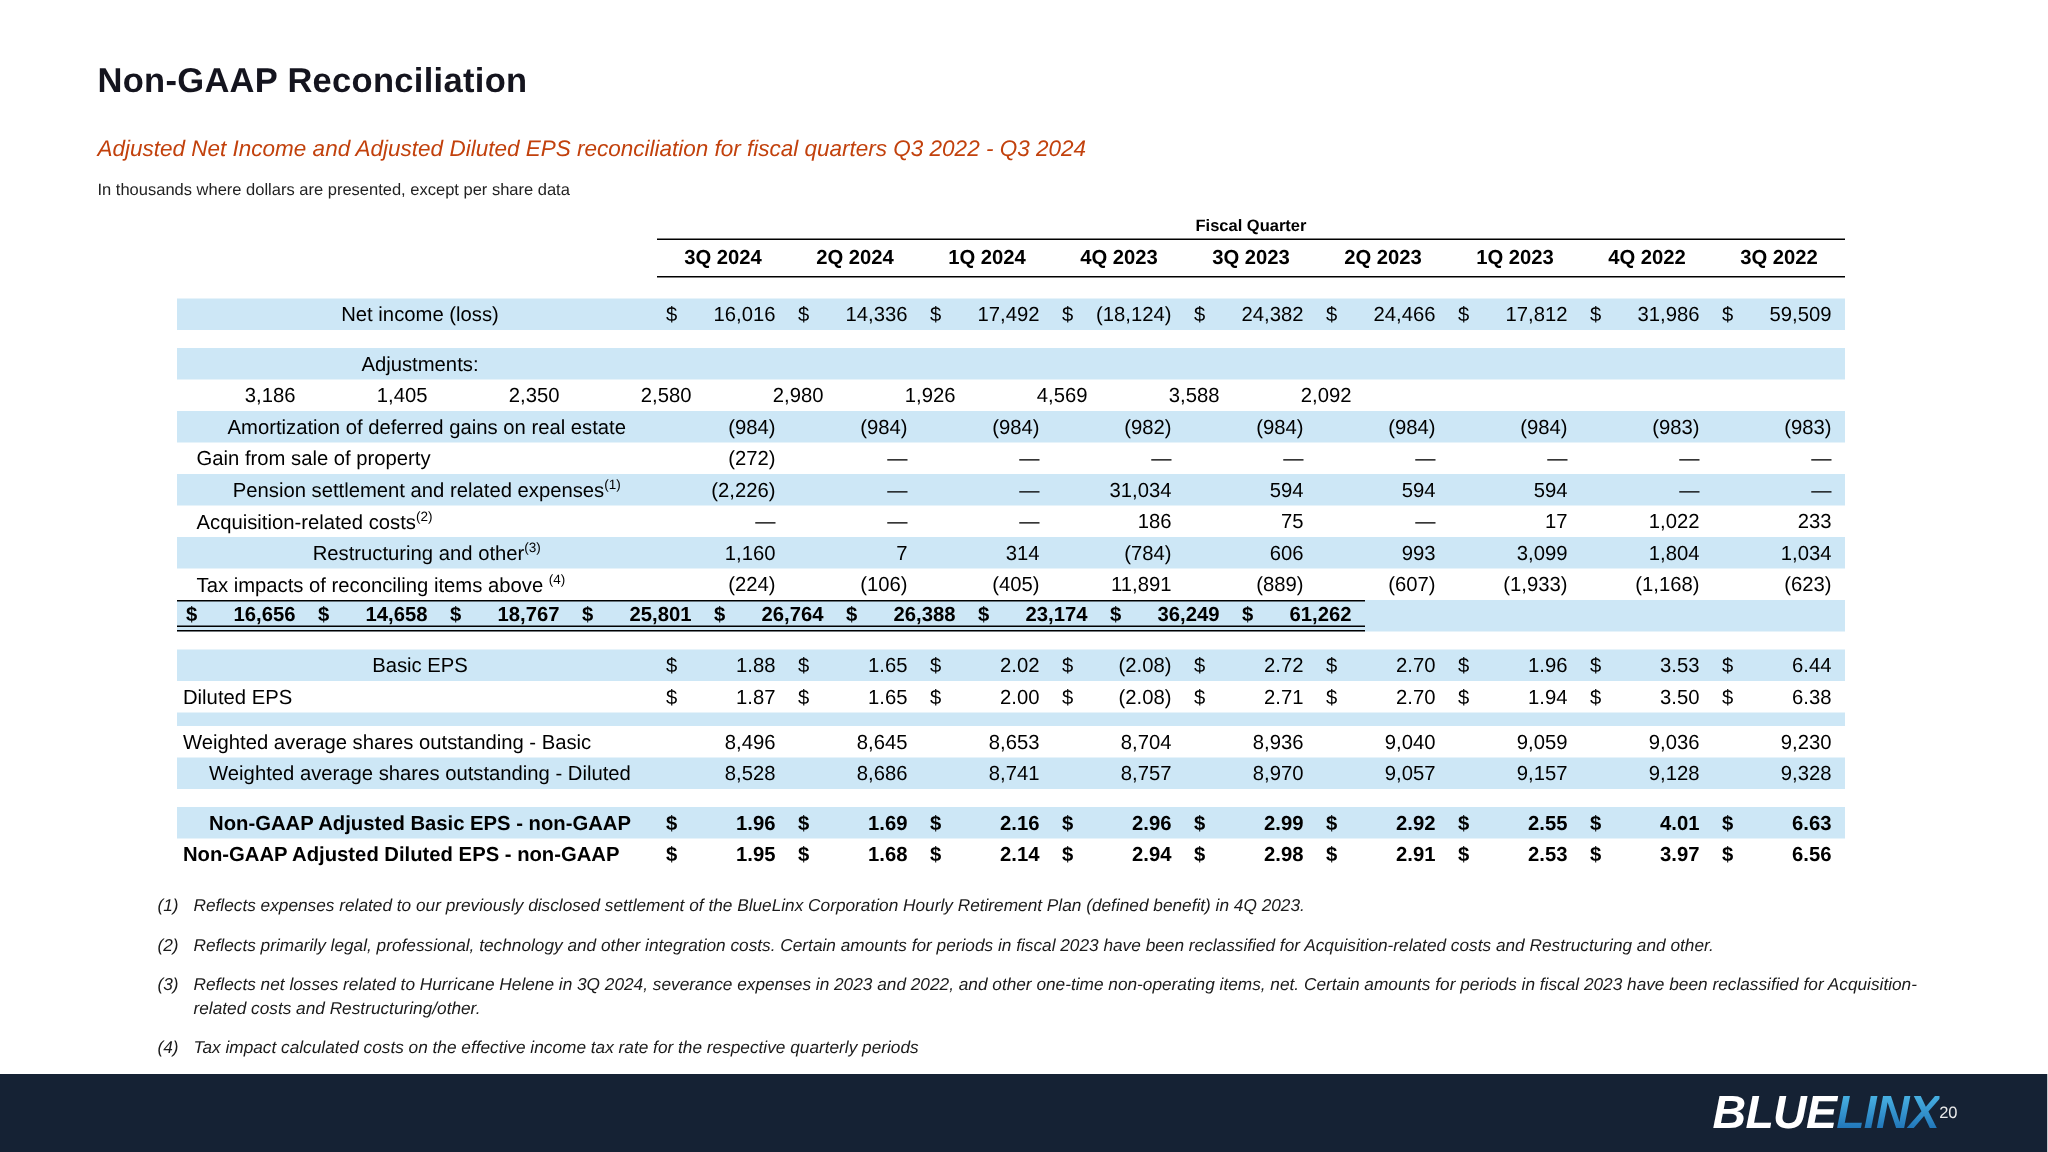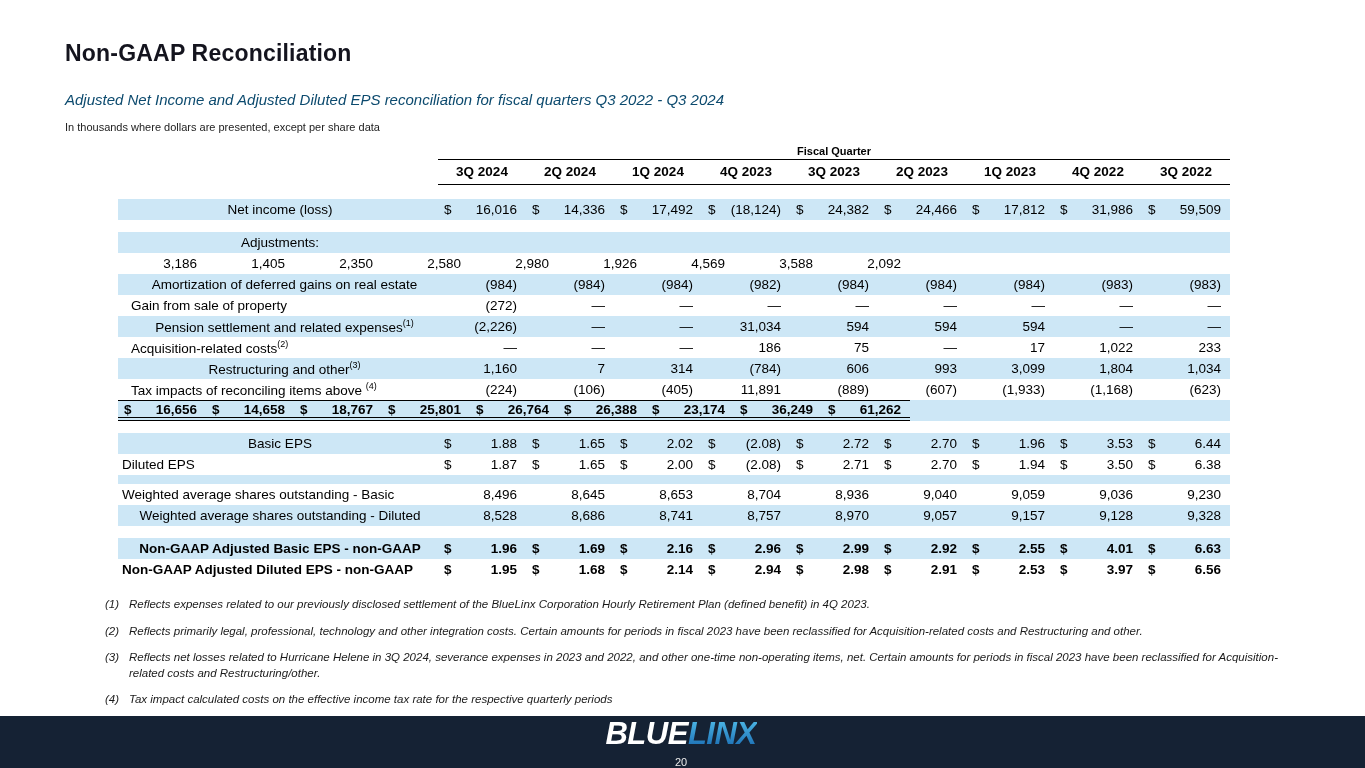--- a/index.html
+++ b/index.html
@@ -2,21 +2,21 @@
 <html style="--row-highlight: #cde7f6; --footer-bg: #152234; --logo-linx-blue: #2497d3;"><head>
 <meta charset="utf-8">
 <style>
   * { margin:0; padding:0; box-sizing:border-box; }
   html,body { width:1365px; height:768px; }
   body { font-family:"Liberation Sans", sans-serif; background:#ffffff; overflow:hidden; }
   .slide { position:relative; width:1115px; height:768px; background:#ffffff; }
   .content { padding:40px 65px 0 65px; }
 
   .page-title { font-size:23px; font-weight:bold; color:#14141e; letter-spacing:.2px; }
-  .subtitle { font-style:italic; font-size:15px; color:#0c4a6e; margin-top:24px; }
+  .subtitle { font-style:italic; font-size:15px; color:#c2410c; margin-top:24px; }
   .units-note { font-size:11px; color:#222222; margin-top:13px; }
 
   .table { margin-left:53px; margin-top:12px; width:1112px; font-size:13.5px; color:#000; }
   .thead { display:flex; }
   .thead .tlabel-spacer { width:320px; }
   .thead-cells { width:792px; }
   .group-h { font-weight:bold; text-align:center; font-size:11px; padding-bottom:2px; border-bottom:1.5px solid #000; }
   .cols { display:flex; border-bottom:1.5px solid #000; padding:4px 0 5px 0; }
   .col-h { width:88px; text-align:center; font-weight:bold; font-size:13.5px; }
 
@@ -36,21 +36,21 @@
   .line-top .tcells { border-top:1.5px solid #000; }
   .dbl-bottom .tcells { border-bottom:4px double #000; }
 
   .footnotes { margin-left:40px; margin-top:17px; font-style:italic; font-size:11.5px; color:#1a1a1a; width:1200px; }
   .fn { display:flex; margin-bottom:11px; line-height:1.35; }
   .fn-marker { flex:0 0 24px; }
   .fn-text { flex:1; }
 
   .footer { position:absolute; left:0; bottom:0; width:1365px; height:52px;
             background:var(--footer-bg, #152234);
-            display:flex; align-items:center; justify-content:space-between; padding:0 60px 0 57px;flex-direction:column; }
+            display:flex; align-items:center; justify-content:flex-end; padding:0 60px 0 57px; }
   .logo { font-size:31px; font-weight:bold; font-style:italic; letter-spacing:-.5px; white-space:nowrap; }
   .logo-blue { color:#ffffff; }
   .logo-linx { color:#2497d3; }
   @supports ((-webkit-background-clip:text) or (background-clip:text)) {
     .logo-linx { background:linear-gradient(180deg,#54c2ee 0%,#1565ad 100%);
                  -webkit-background-clip:text; background-clip:text; color:transparent; }
   }
   .page-num { color:#e9e9e9; font-size:11px; }
 </style>
 </head>

